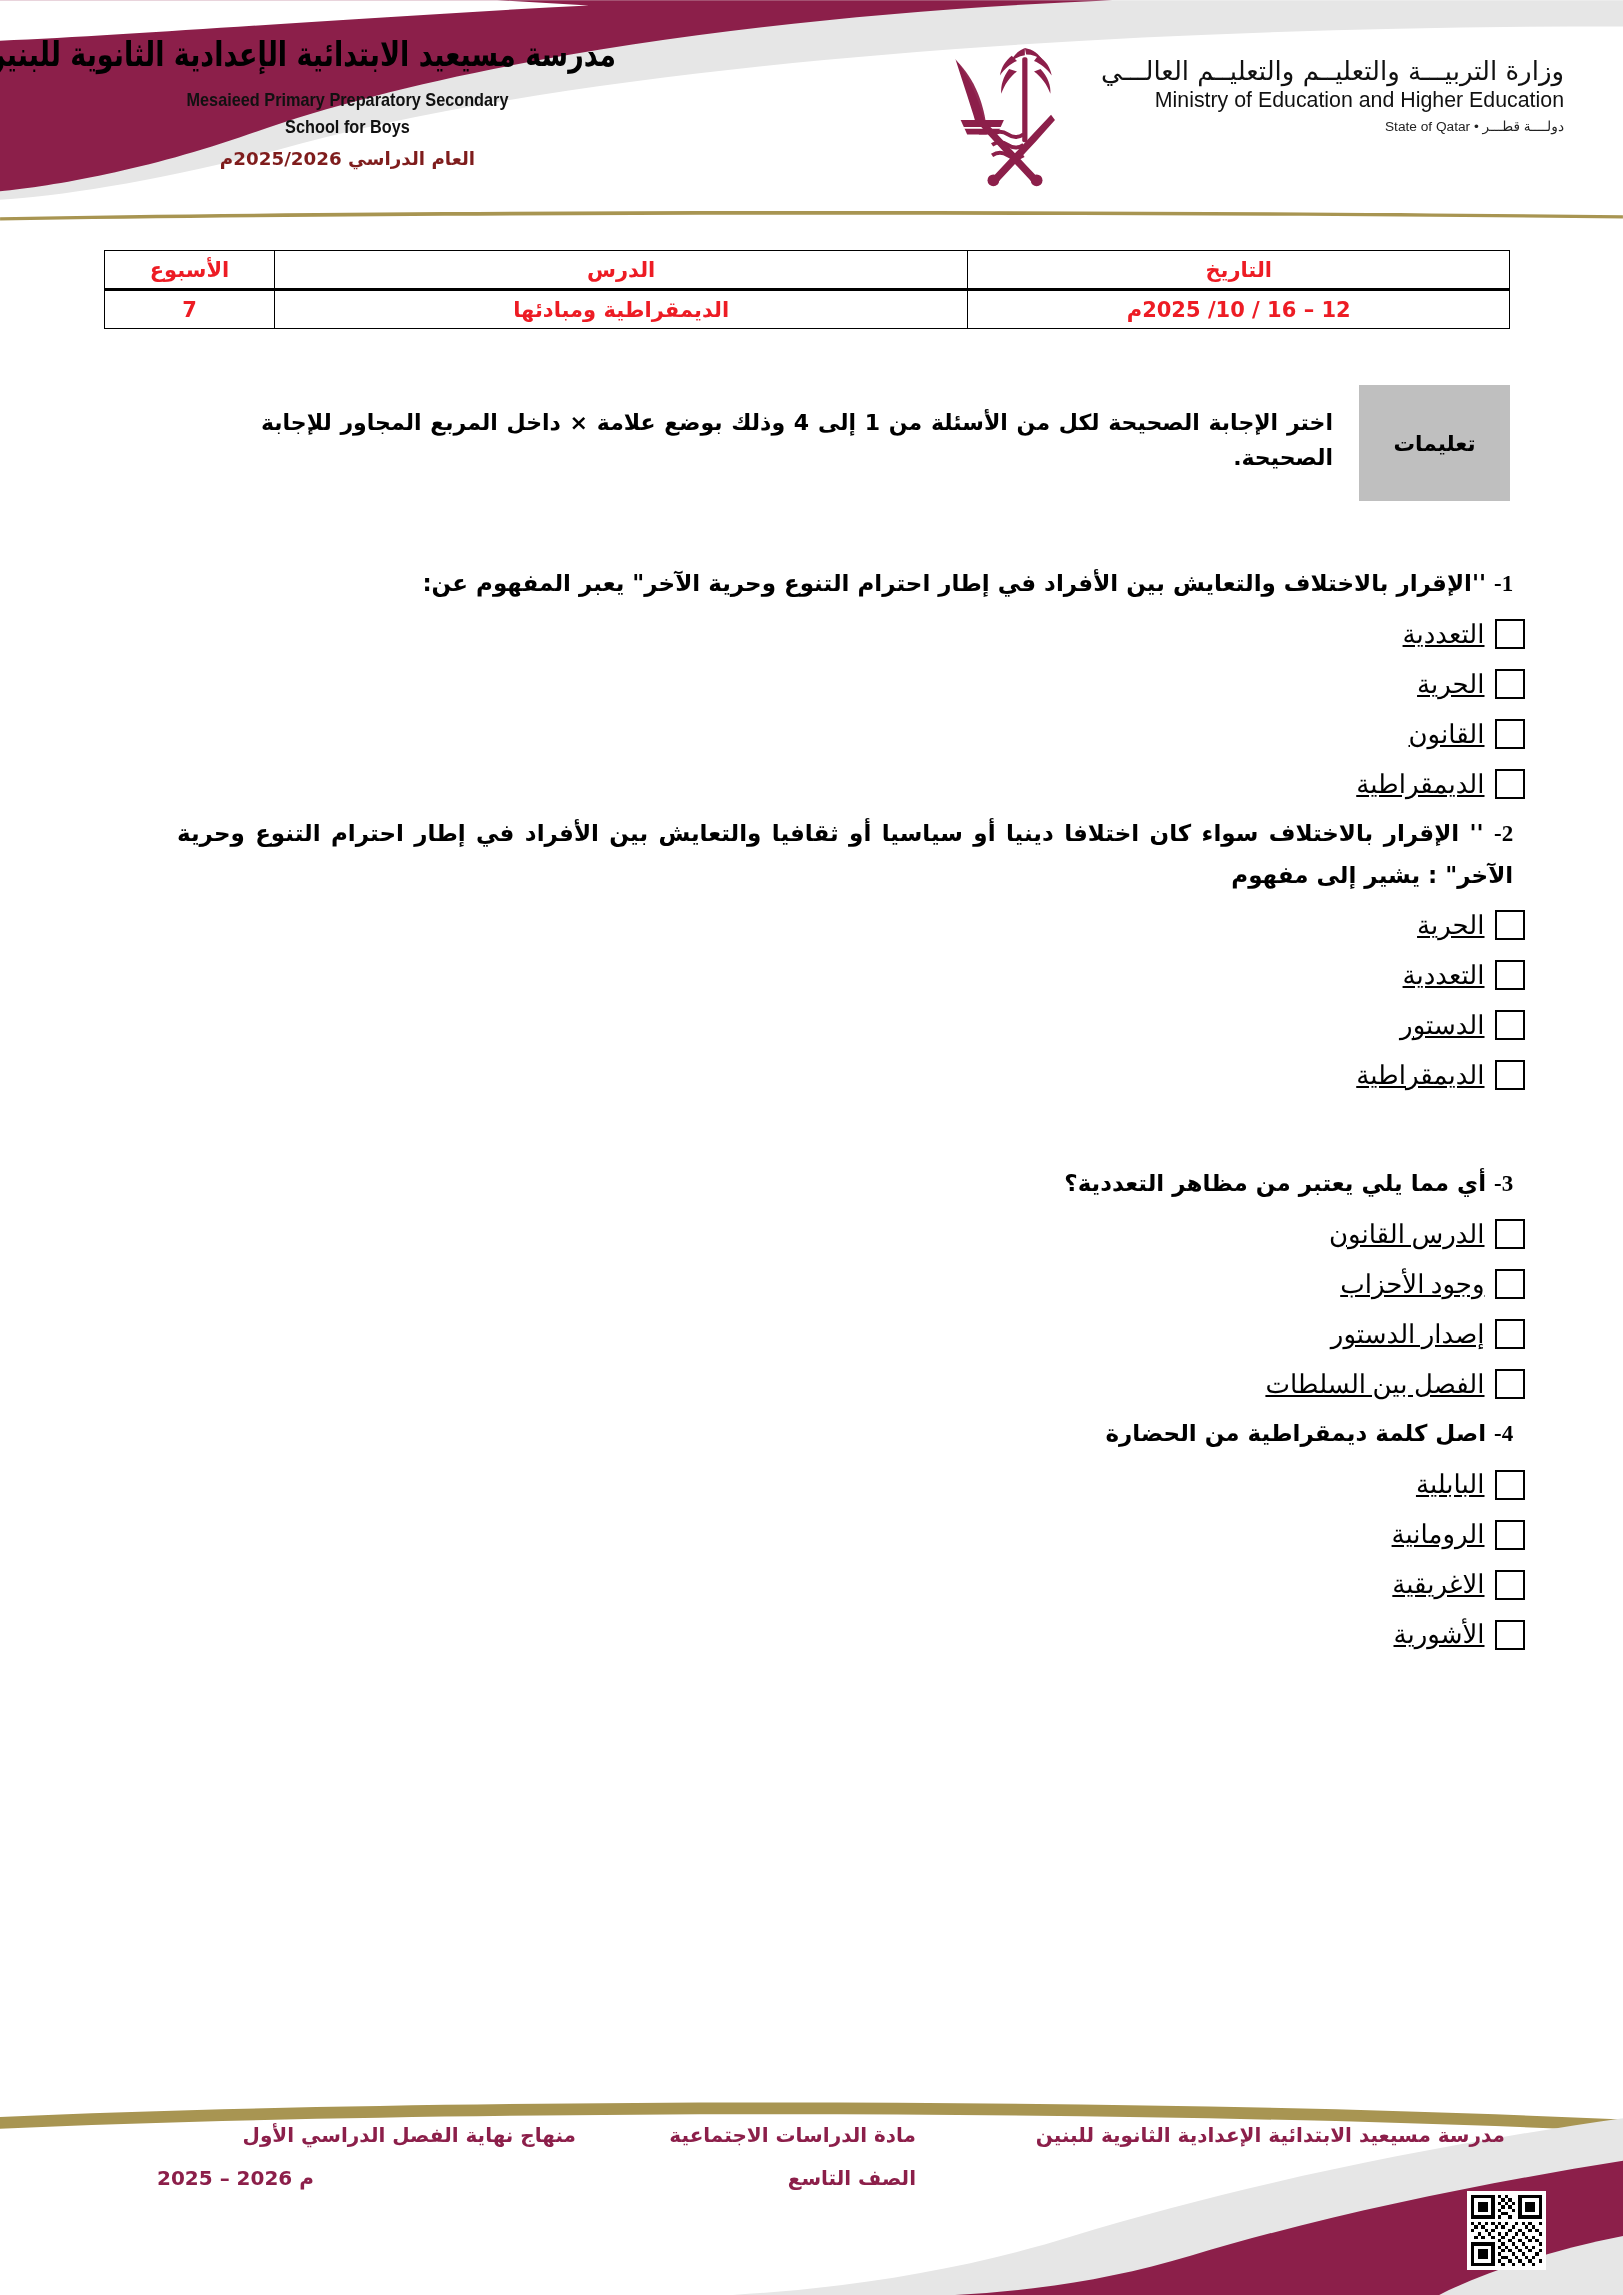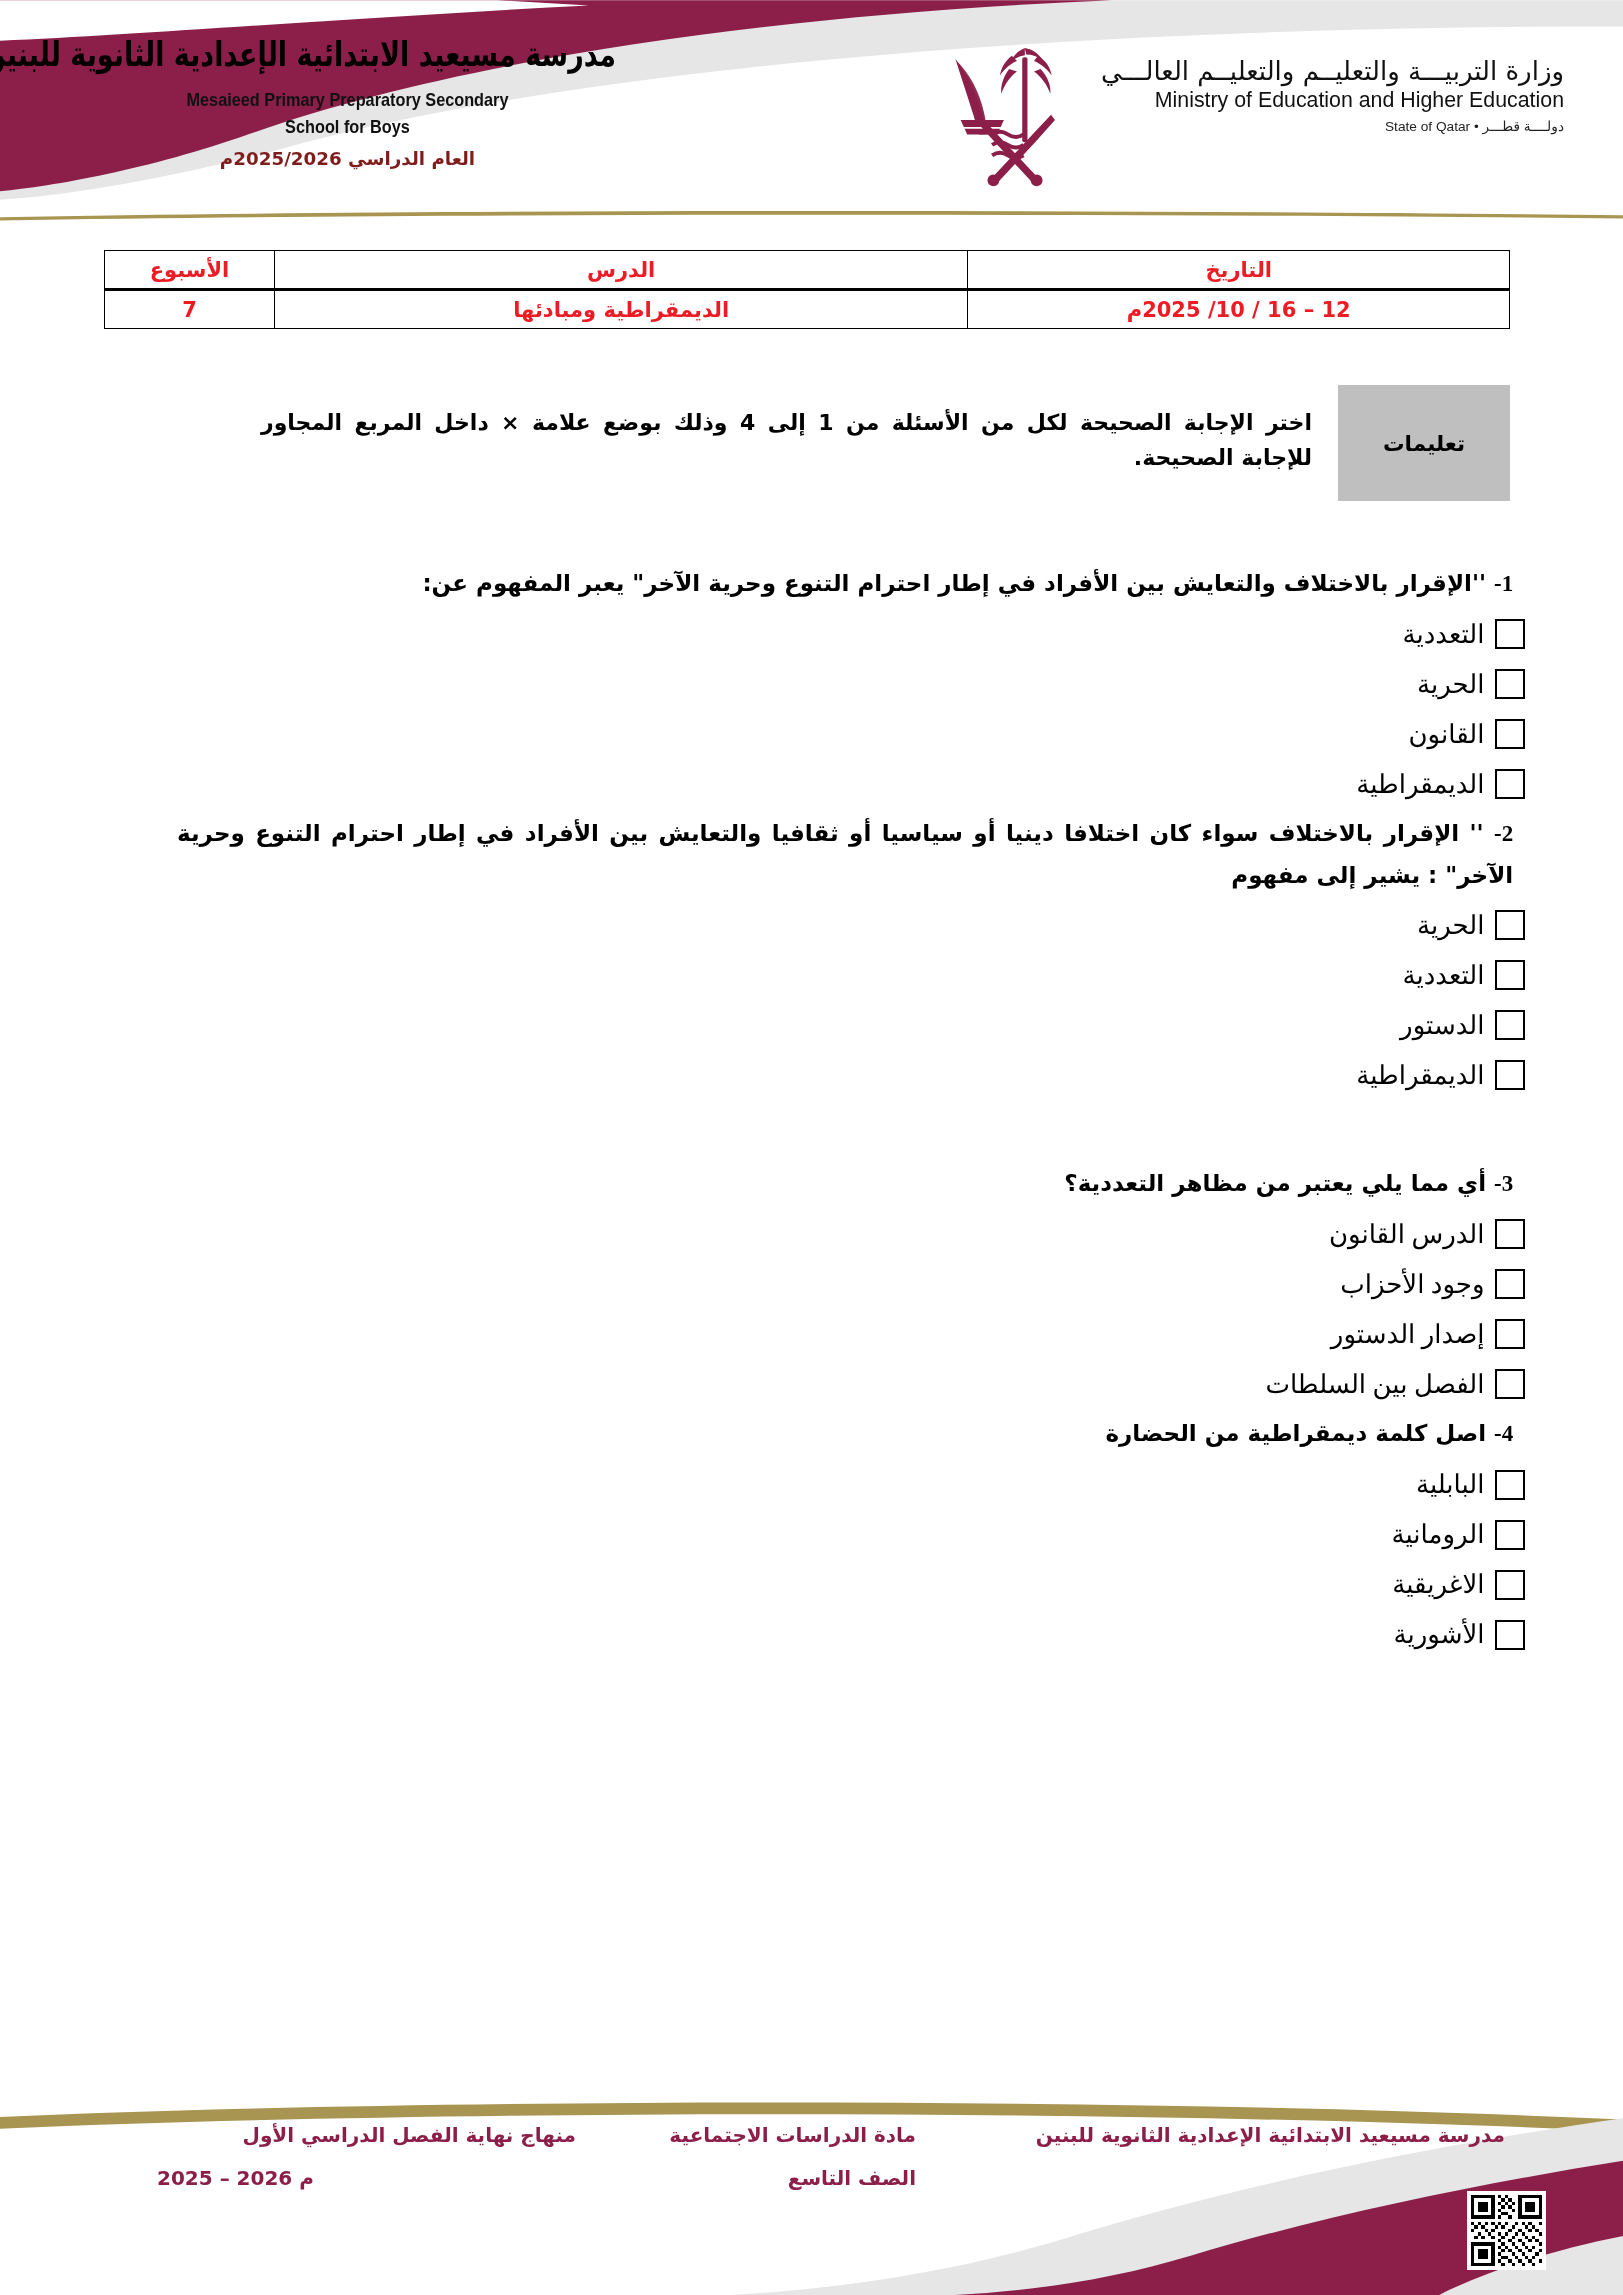--- a/index.html
+++ b/index.html
@@ -148,21 +148,21 @@
     top: 385px;
     right: 113px;
     width: 1406px;
     display: flex;
     flex-direction: row;
     align-items: stretch;
     z-index: 5;
   }
   .instructions-label {
     background: #bfbfbf;
-    width: 172px;
+    width: 151px;
     min-height: 116px;
     display: flex;
     align-items: center;
     justify-content: center;
     font-family: "DejaVu Sans", sans-serif;
     font-weight: 700;
     font-size: 21.6px;
     color: #000;
   }
   .instructions-text {
@@ -192,21 +192,21 @@
     font-size: 23px;
     line-height: 1.75;
     color: #000;
     text-align: justify;
     text-align-last: right;
     padding-right: 11.8px;
   }
   .q-text .qnum { font-family: "Liberation Serif", serif; font-weight: 700; }
   .q-text.indent-left { padding-left: 79px; }
 
-  .options { margin-top: 5.2px; }
+  .options { margin-top: 5.2px; text-decoration: underline; }
   .option {
     display: flex;
     flex-direction: row;
     align-items: center;
     justify-content: flex-start;
     height: 50px;
   }
   .checkbox {
     width: 30px;
     height: 30px;

